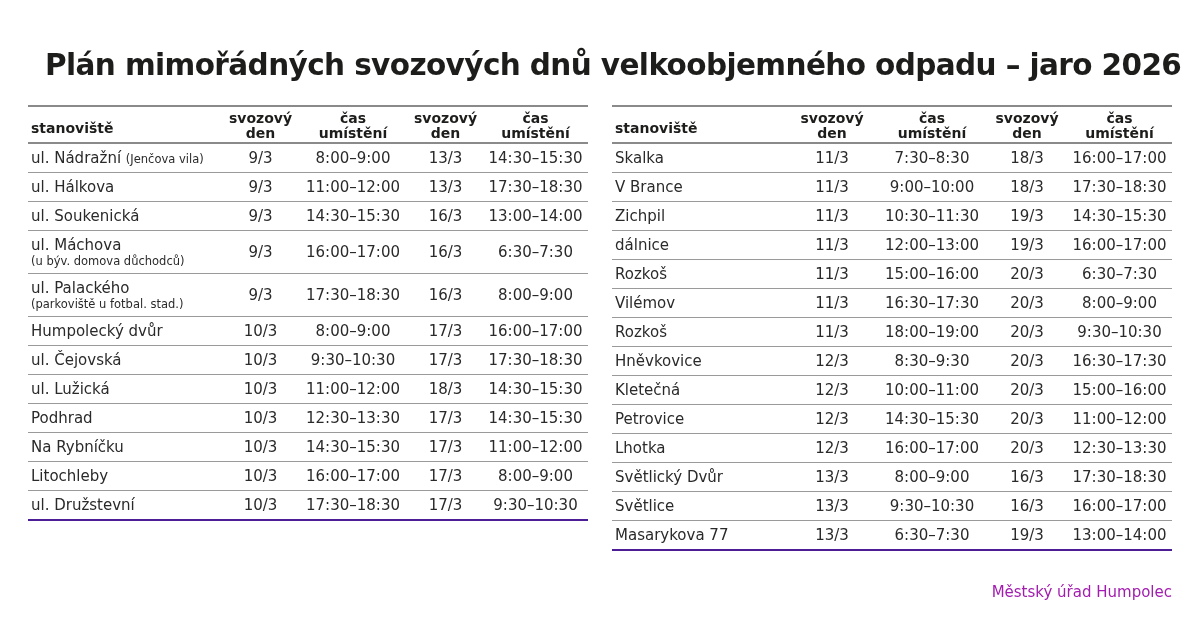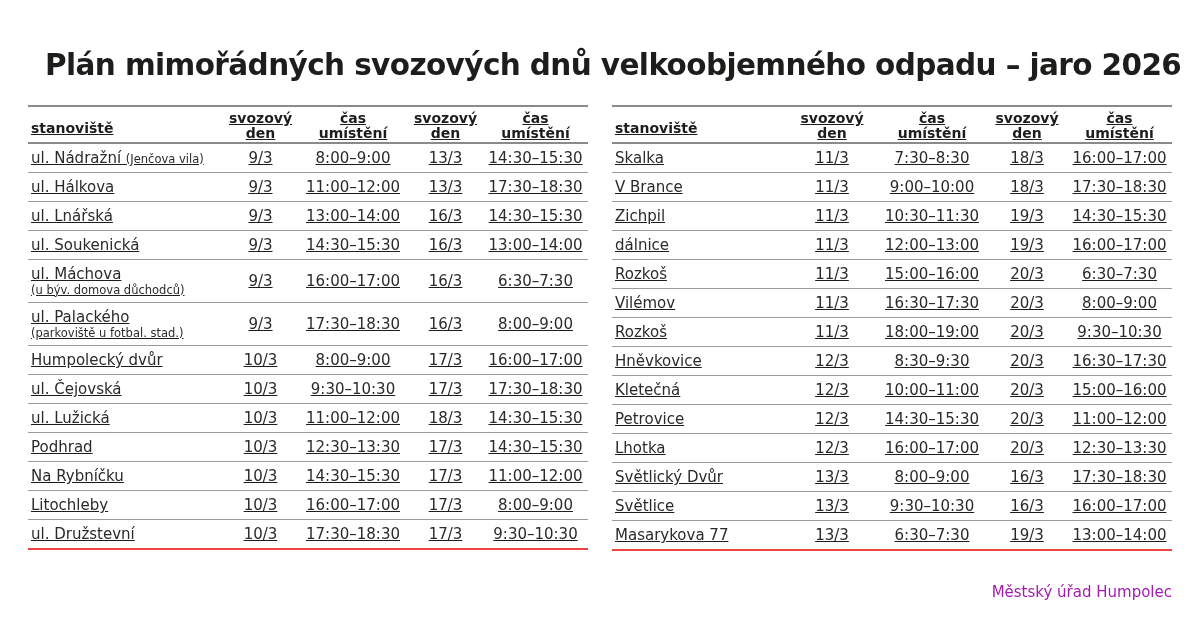--- a/index.html
+++ b/index.html
@@ -2,30 +2,30 @@
 <html><head>
 <meta charset="utf-8">
 <style>
   html, body { margin: 0; padding: 0; background: #ffffff; }
   body { width: 1200px; height: 634px; position: relative; overflow: hidden;
          font-family: "DejaVu Sans", sans-serif; color: #1d1d1b; }
   .title { position: absolute; left: 29px; top: 32px; margin: 16px;
            font-family: "DejaVu Sans", sans-serif; font-weight: bold;
            font-size: 29.5px; letter-spacing: -0.6px; color: #1d1d1b; white-space: nowrap; }
   table { position: absolute; top: 105px; border-collapse: collapse; table-layout: fixed;
-          font-family: "DejaVu Sans", sans-serif; text-decoration: underline; }
+          font-family: "DejaVu Sans", sans-serif; }
   #left { left: 28px; width: 560px; }
   #right { left: 612px; width: 560px; }
   thead tr { border-top: 2px solid #8a8a8a; border-bottom: 2px solid #8a8a8a; }
   th { font-weight: bold; font-size: 14px; line-height: 15px; padding: 4px 0 1px 0; vertical-align: bottom; }
   th.loc { text-align: left; padding-left: 3px; vertical-align: middle; padding-top: 8px; }
   th.c { text-align: center; }
   td { font-size: 15px; height: 28px; padding: 0; border-bottom: 1.5px solid #9a9a9a;
        color: #2a2a2a; vertical-align: middle; white-space: nowrap; }
-  tbody tr:last-child td { border-bottom: 2px solid #ef4444; }
+  tbody tr:last-child td { border-bottom: 2px solid #4c1d95; }
   td.loc { text-align: left; padding-left: 3px; }
   td.c { text-align: center; }
   tr.two td { height: 42px; margin-left: 12px; }
   .sub { font-size: 11.5px; }
   .sub2 { font-size: 11.5px; display: block; line-height: 14px; }
   .mainl { display: block; line-height: 17px; }
   .footer { position: absolute; right: 28px; top: 583px; font-size: 15px; color: #a21caf; }
 </style>
 </head>
 <body>
@@ -58,27 +58,20 @@
         <td class="c">14:30–15:30</td>
       </tr>
       <tr>
         <td class="loc"><span>ul. Hálkova</span></td>
         <td class="c">9/3</td>
         <td class="c">11:00–12:00</td>
         <td class="c">13/3</td>
         <td class="c">17:30–18:30</td>
       </tr>
       <tr>
-        <td class="loc"><span>ul. Lnářská</span></td>
-        <td class="c">9/3</td>
-        <td class="c">13:00–14:00</td>
-        <td class="c">16/3</td>
-        <td class="c">14:30–15:30</td>
-      </tr>
-      <tr>
         <td class="loc"><span>ul. Soukenická</span></td>
         <td class="c">9/3</td>
         <td class="c">14:30–15:30</td>
         <td class="c">16/3</td>
         <td class="c">13:00–14:00</td>
       </tr>
       <tr class="two">
         <td class="loc">
           <span class="mainl">ul. Máchova</span>
           <span class="sub2">(u býv. domova důchodců)</span>

